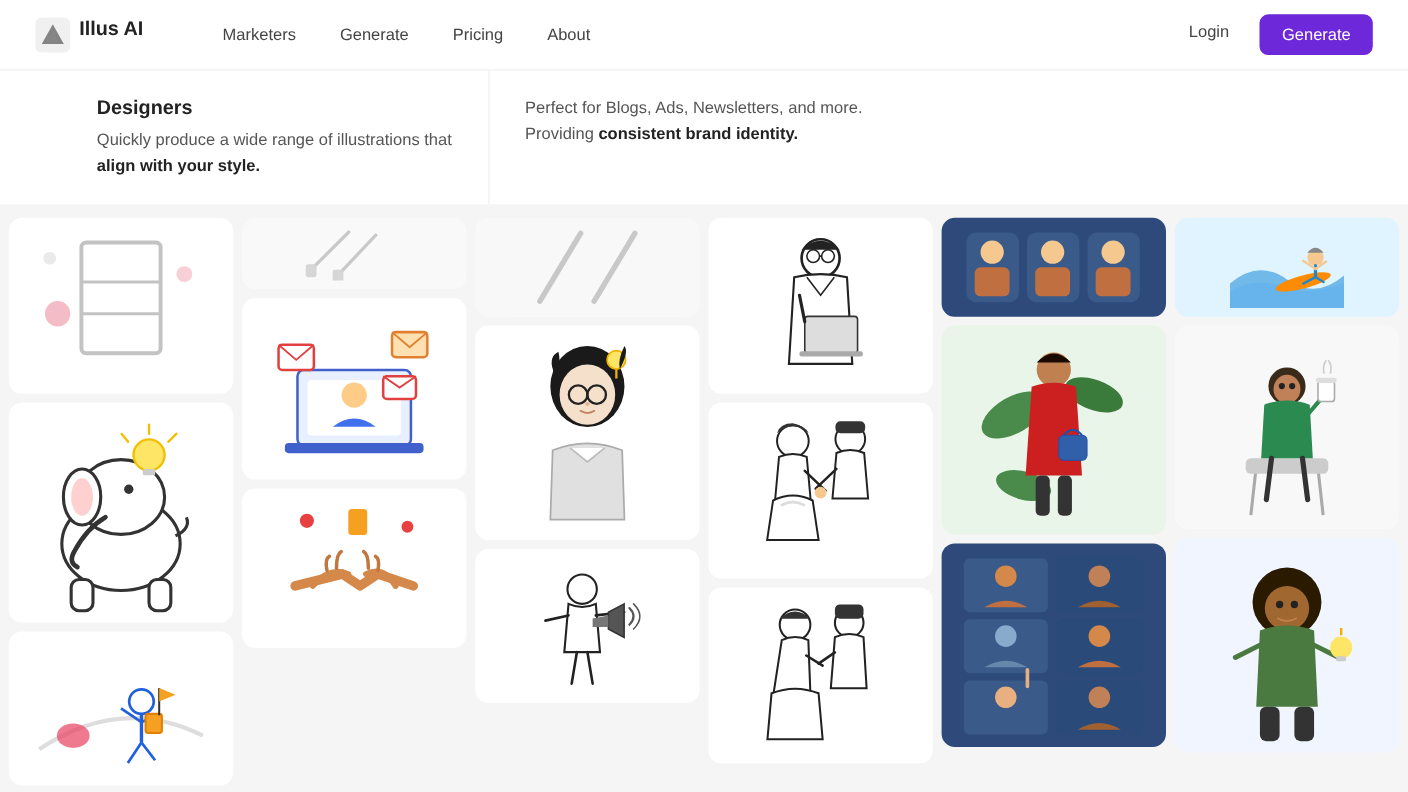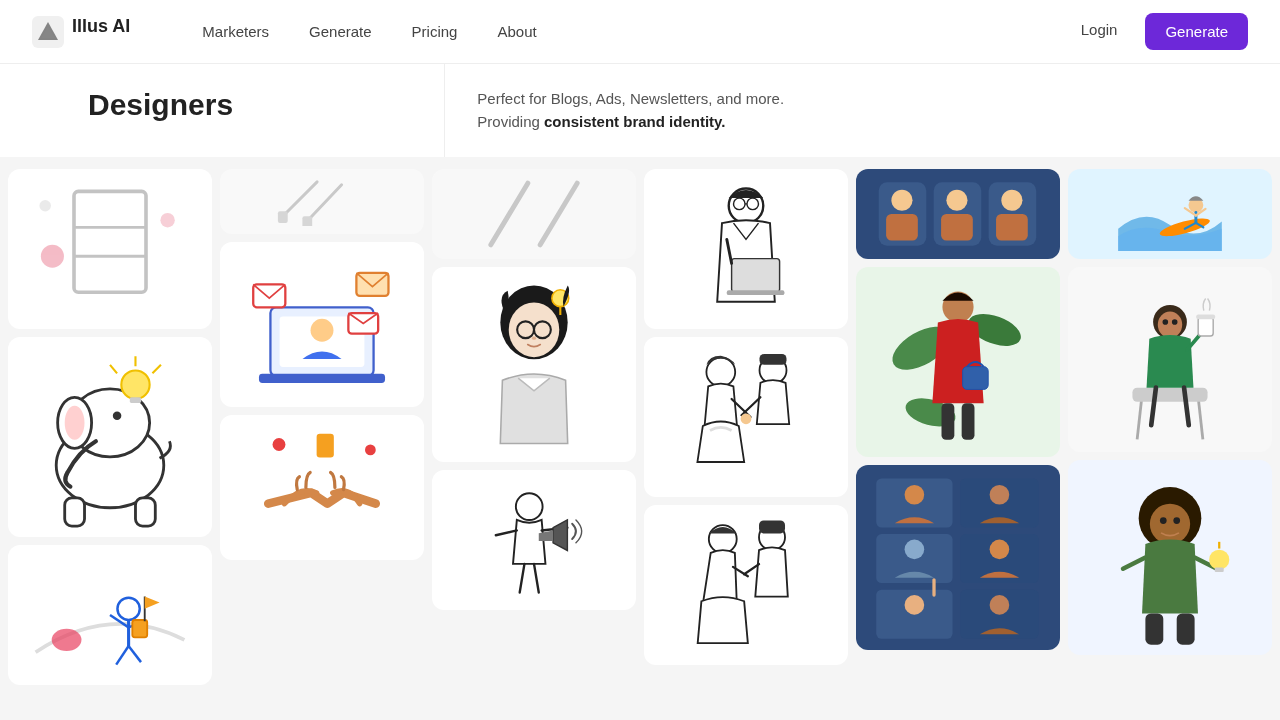--- a/index.html
+++ b/index.html
@@ -89,21 +89,21 @@
       gap: 0;
       background: white;
       padding: 0 56px;
     }
     .audience-card {
       padding: 24px 32px;
       border-right: 1px solid #eee;
     }
     .audience-card:last-child { border-right: none; }
     .audience-title {
-      font-size: 30px;
+      font-size: 18px;
       font-weight: 700;
       color: #222;
       margin-bottom: 8px;
     }
     .audience-desc {
       font-size: 15px;
       color: #555;
       line-height: 1.5;
     }
     .audience-desc strong { font-weight: 700; color: #222; }
@@ -198,20 +198,23 @@
     <button class="generate-btn">Generate</button>
   </div>
 </nav>
 
 <div class="main-content">
 
   <div class="cards-row">
 
     <div class="audience-card">
       <div class="audience-title">Designers</div>
+      <div class="audience-desc">
+        Quickly produce a wide range of illustrations that <strong>align with your style.</strong>
+      </div>
     </div>
 
 
     <div class="audience-card">
       <div class="audience-desc">
         Perfect for Blogs, Ads, Newsletters, and more. Providing <strong>consistent brand identity.</strong>
       </div>
     </div>
   </div>
 

